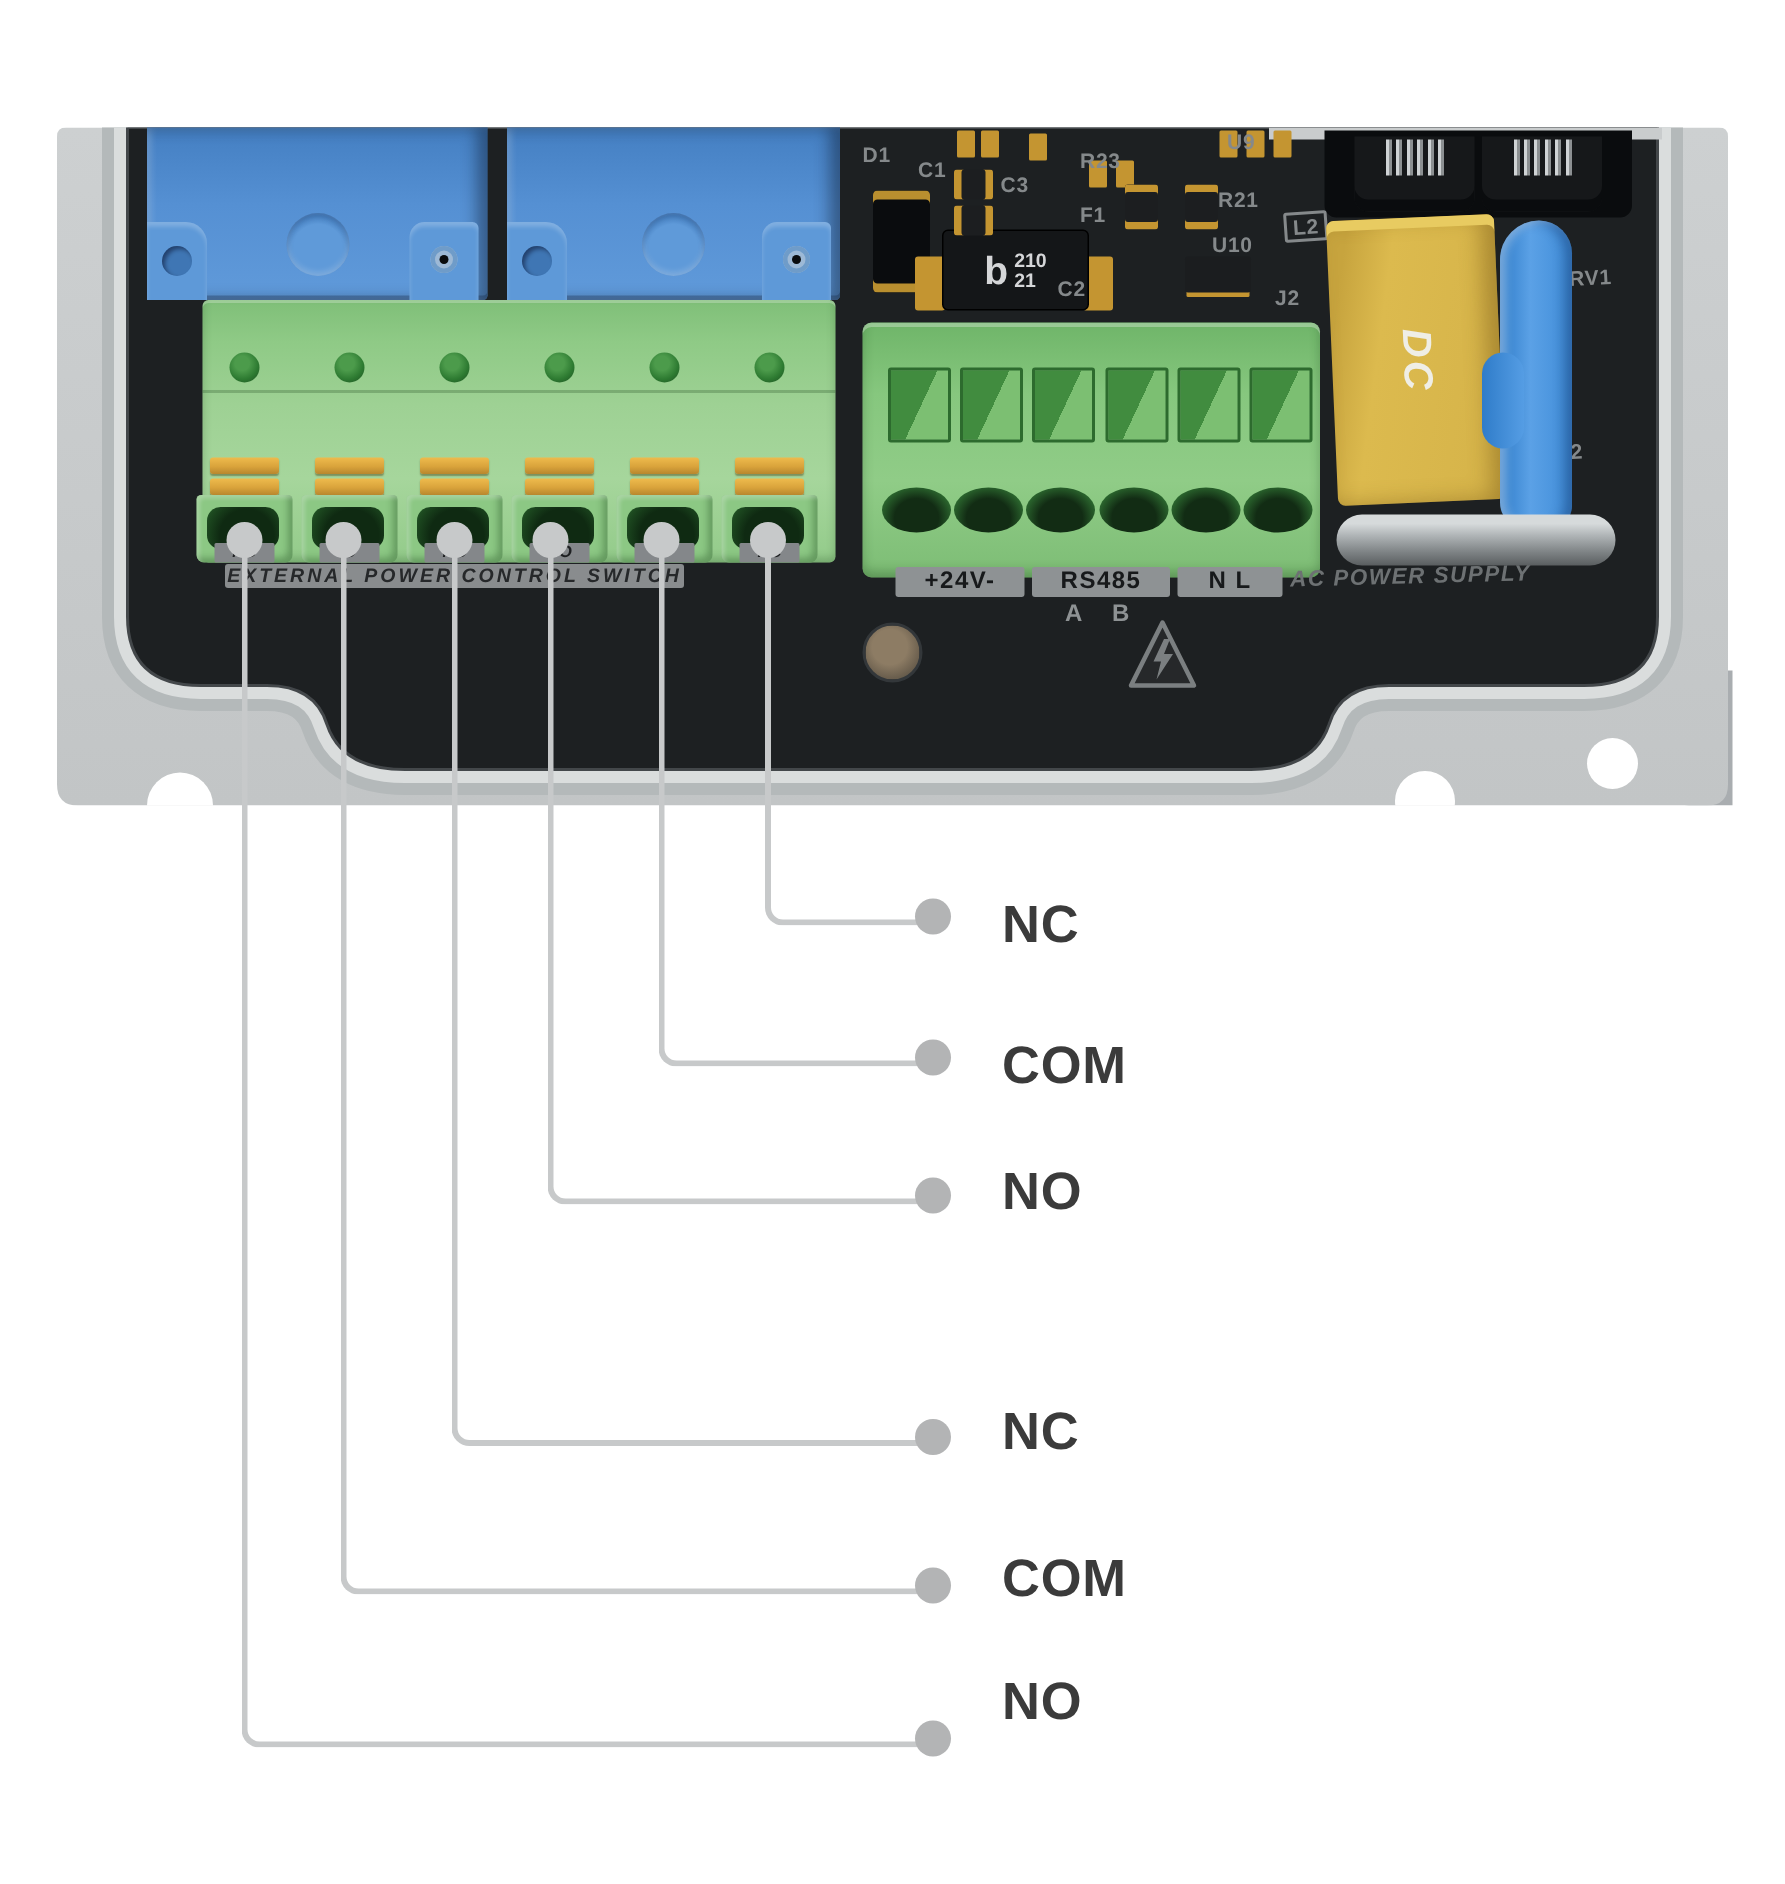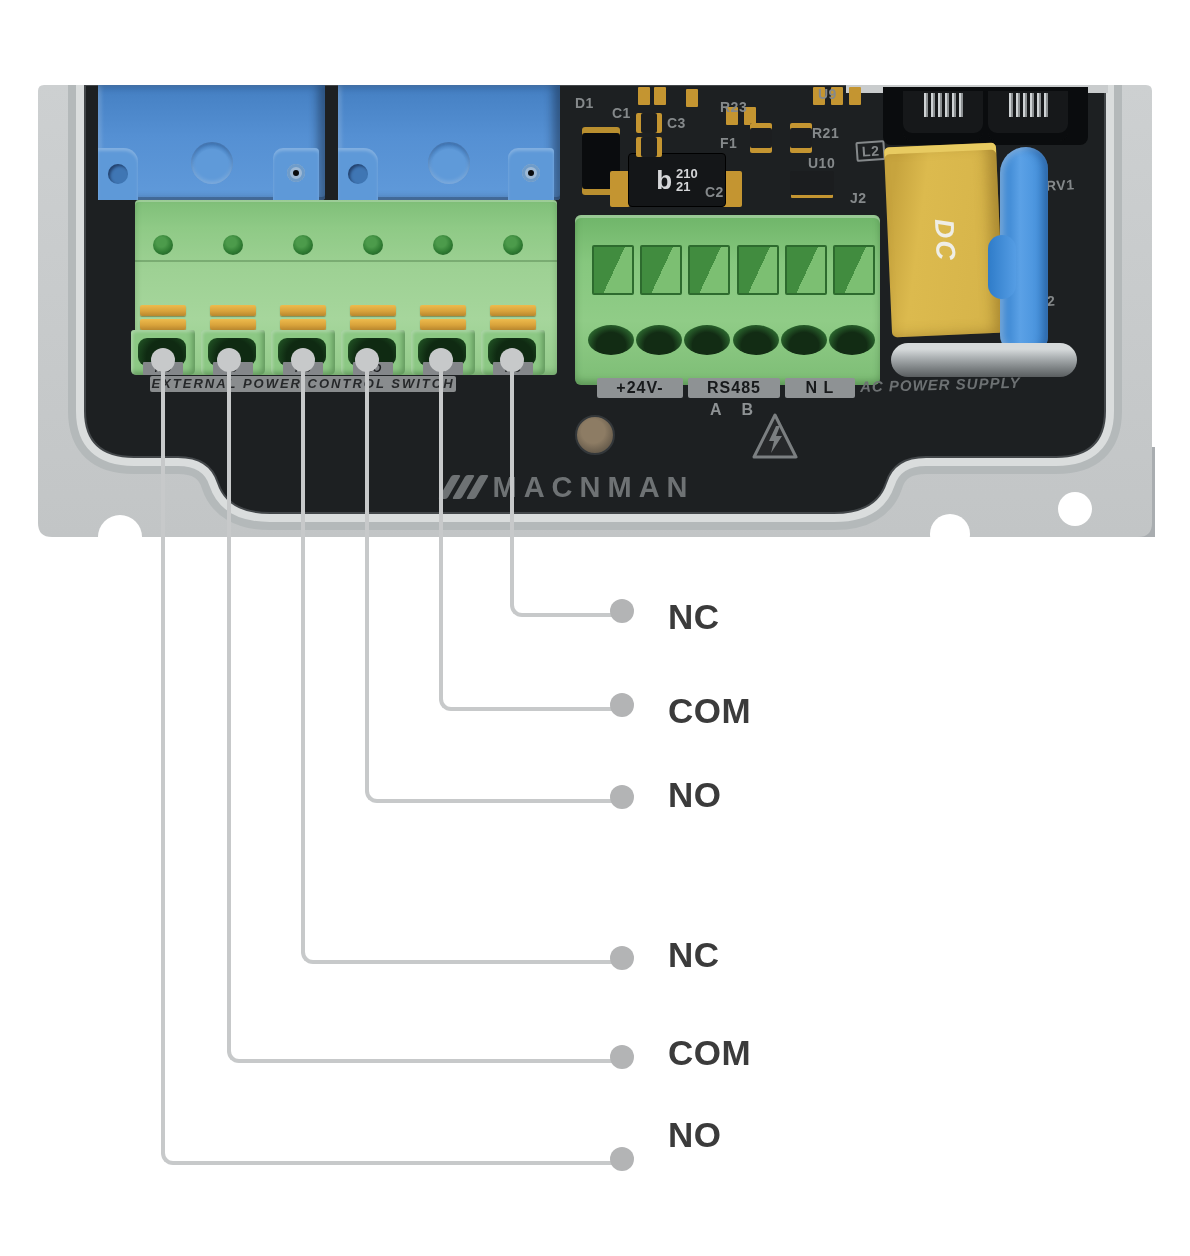--- a/index.html
+++ b/index.html
@@ -267,28 +267,20 @@
   <div class="silkbox" style="left:747px;top:293px;width:70px;">N L</div>
   <div class="silk" style="left:672px;top:316px;font-size:16px;letter-spacing:8px;color:#8e9294;">A B</div>
   <div class="silk" style="left:822px;top:290px;width:230px;font-style:italic;font-size:15px;color:#6d7173;transform:rotate(-1.5deg);letter-spacing:1px;">AC POWER SUPPLY</div>
 
   <div class="pcbhole"></div>
   <svg style="left:712px;top:326px;" width="50" height="52" viewBox="0 0 50 52">
     <path d="M25,4 L46,46 H4 Z" fill="#26282a" stroke="#7b7f81" stroke-width="3" stroke-linejoin="round"></path>
     <path d="M26,15 L19,30 H24 L21,42 L32,25 H26 L30,15 Z" fill="#7b7f81"></path>
   </svg>
 
-  <div class="logo">
-    <span class="slashes">
-        <i></i>
-        <i></i>
-        <i></i>
-      </span>
-    <span class="word">MACNMAN</span>
-  </div>
 
   <div class="rj-recess">
     <div class="rjjack" style="left:20px;">
         <div class="rjpins"></div>
       </div>
     <div class="rjjack" style="left:105px;">
         <div class="rjpins"></div>
       </div>
   </div>
   <div class="l2box silk" style="font-size:14px;">L2</div>

